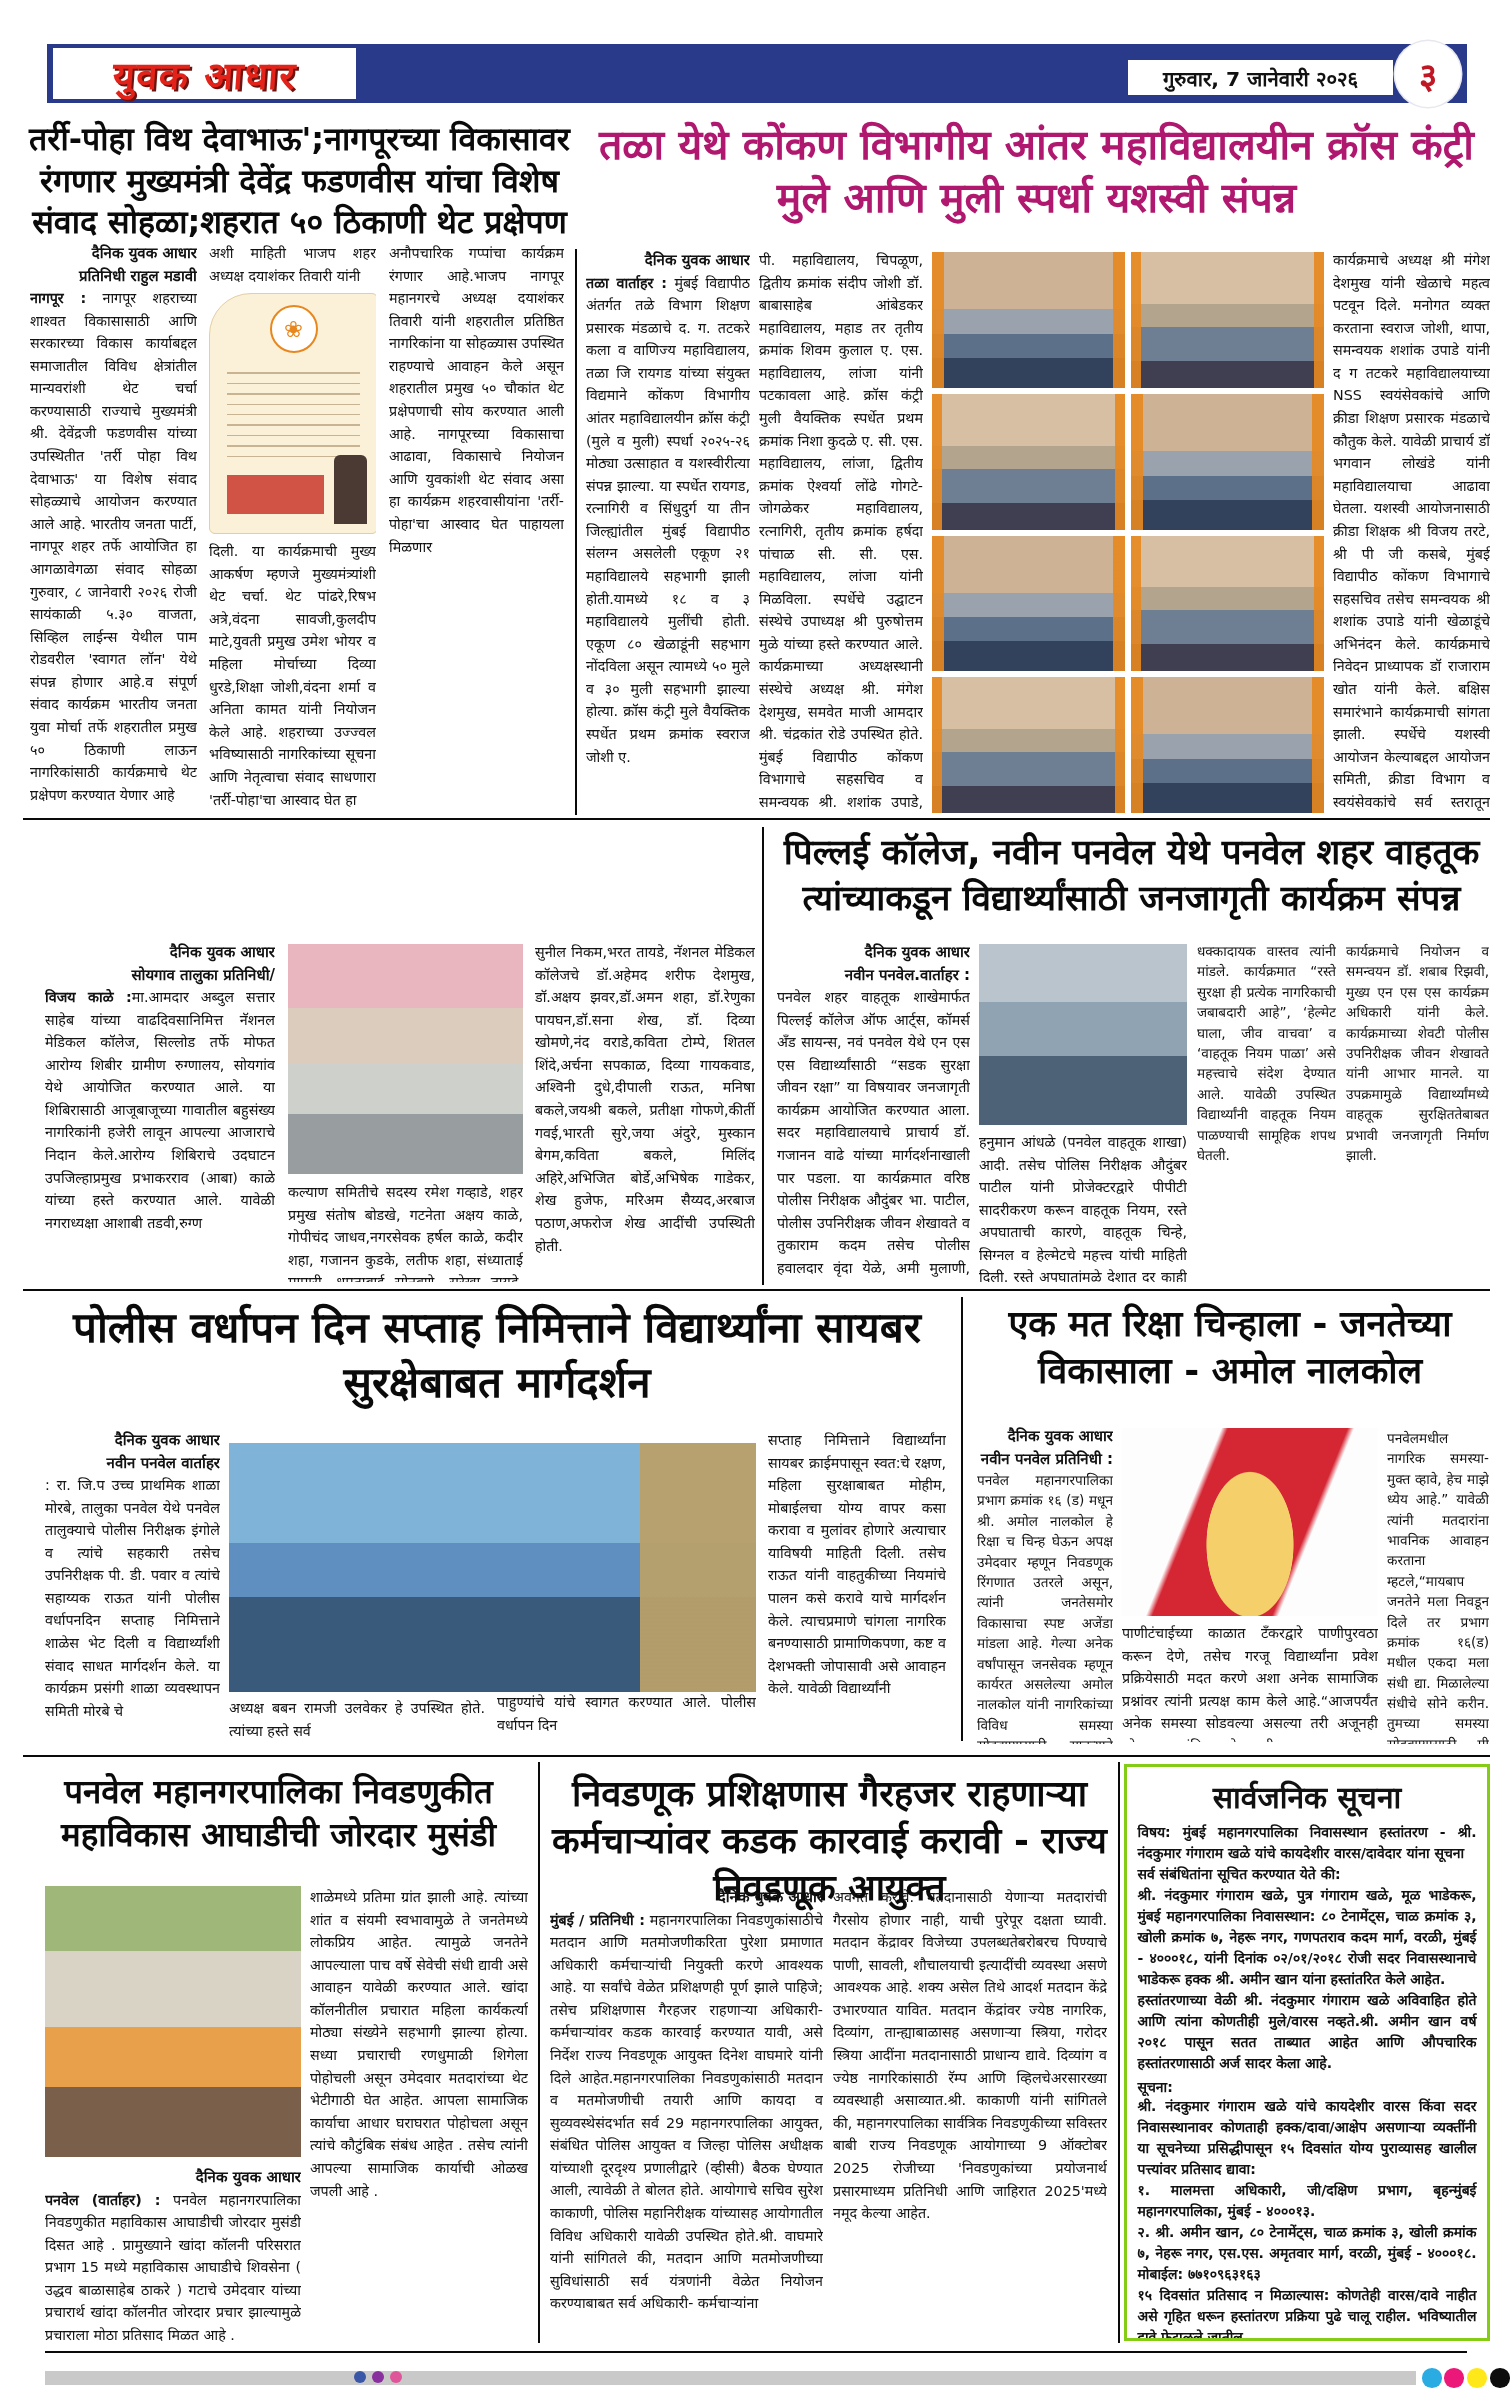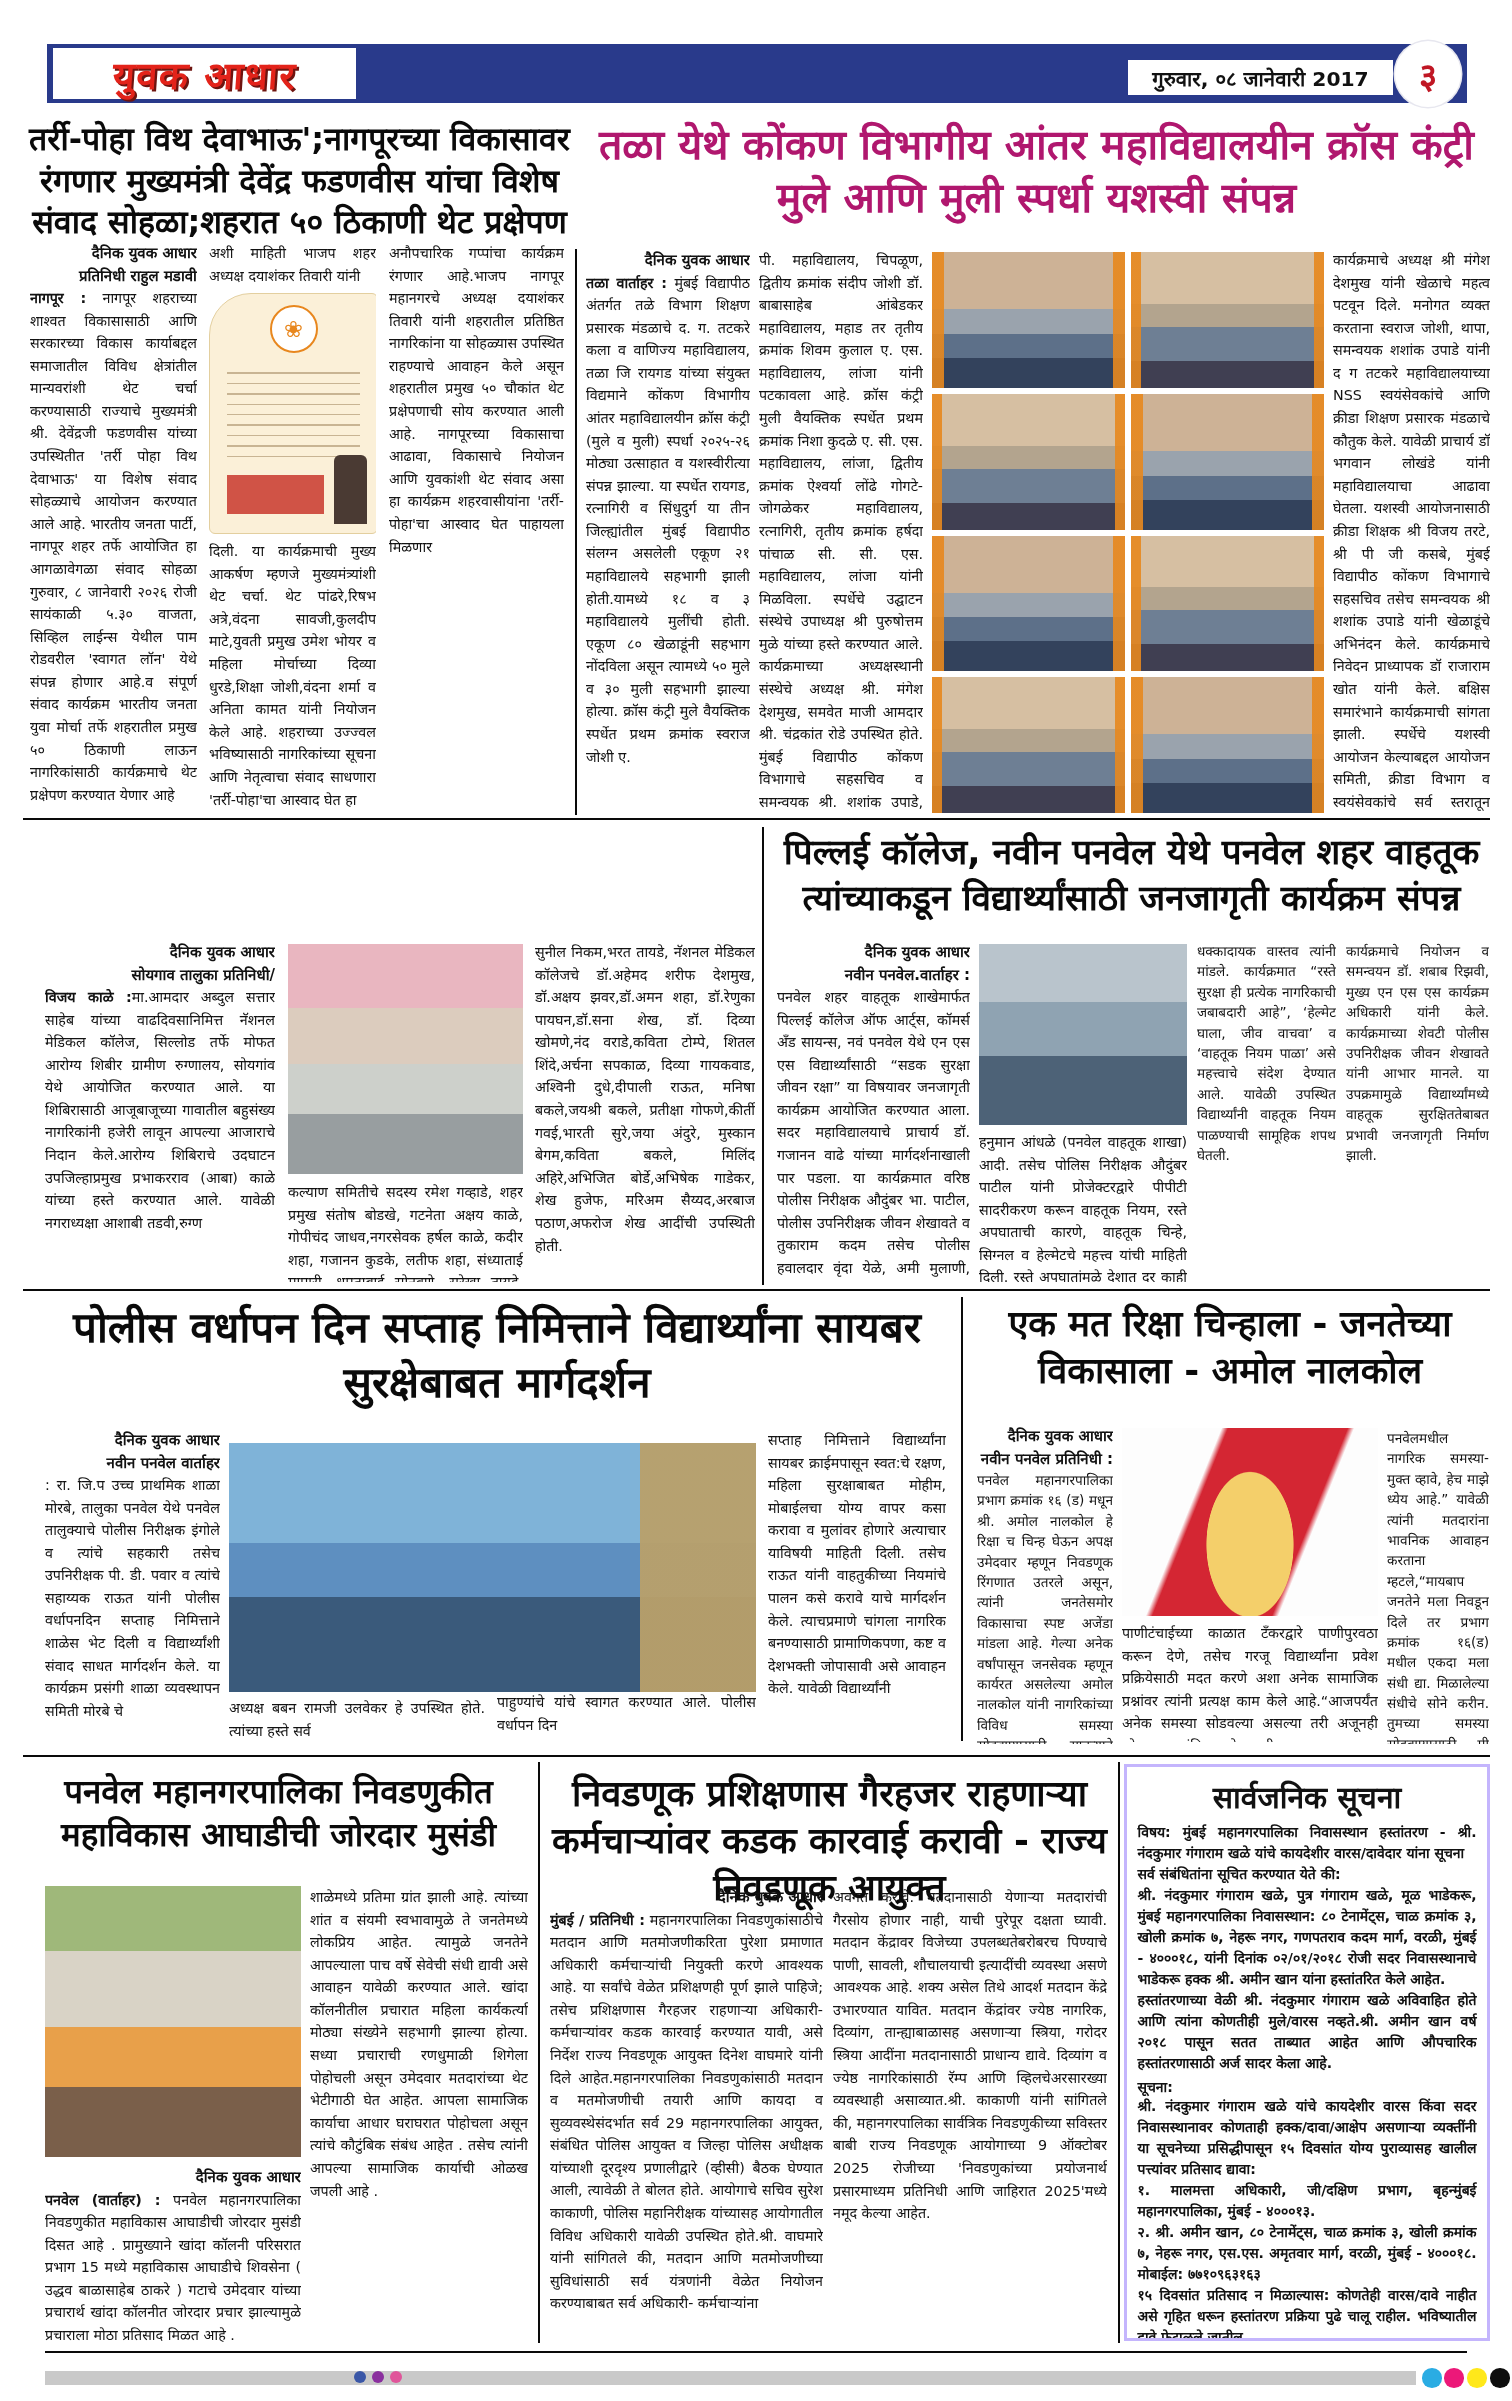--- a/index.html
+++ b/index.html
@@ -51,41 +51,41 @@
   .invite{width:100%;height:239px;background:#fbf0d8;border-radius:42px 6px 6px 6px;position:relative;
           border:0.8px solid #e3cf9f;margin:6px 0;}
   .invite .lotus{position:absolute;left:50%;top:10.5px;transform:translateX(-50%);width:44px;height:44px;
           border-radius:50%;background:#fff;border:2.3px solid #e8871e;display:flex;align-items:center;
           justify-content:center;color:#e8871e;font-size:22.6px;}
   .invite .lines{position:absolute;left:16.6px;right:16.6px;top:69px;height:98px;
           background:repeating-linear-gradient(180deg, rgba(0,0,0,0) 0 9px, #c8b493 9px 10.5px);}
   .invite .redband{position:absolute;left:16.6px;right:53px;bottom:19.6px;height:39px;background:#c8372d;opacity:.85;}
   .invite .figure{position:absolute;right:10.5px;bottom:9px;width:33px;height:69px;background:#4a3a33;border-radius:6px 6px 0 0;}
   
-  #noticebox{position:absolute;left:1124px;top:1764px;width:366px;height:577px;border:3px solid #c4b5fd;
+  #noticebox{position:absolute;left:1124px;top:1764px;width:366px;height:577px;border:3px solid #84cc16;
              padding:9px 10.5px;box-sizing:border-box;overflow:hidden;}
   #noticebox .ntitle{font-size:30px;font-weight:800;text-align:center;margin-bottom:4.5px;}
   #noticebox .nt{font-size:14px;font-weight:700;line-height:1.5;text-align:justify;}
   #noticebox .nlabel{font-size:14px;font-weight:800;margin-top:3px;}
   
   #footrule{position:absolute;left:45px;top:2351px;width:1422px;height:2.3px;background:#0a0a0a;}
   #graybar{position:absolute;left:45px;top:2371px;width:1371px;height:13.6px;background:#c9c9c9;}
   .dot{position:absolute;border-radius:50%;}
 </style>
 </head>
 <body>
 
 <div id="paper">
 
   <div id="mastbar"></div>
   <div id="logobox">
     <span id="logotext">युवक आधार</span>
   </div>
   <div id="datebox">
-    <span>गुरुवार, ०८ जानेवारी 2017</span>
+    <span>गुरुवार, 7 जानेवारी २०२६</span>
   </div>
   <div id="pageoval">
     <span>३</span>
   </div>
 
   <div class="headline" style="left:27px;top:119px;width:545px;font-size:32px;">तर्री-पोहा विथ देवाभाऊ';नागपूरच्या विकासावर रंगणार मुख्यमंत्री देवेंद्र फडणवीस यांचा विशेष संवाद सोहळा;शहरात ५० ठिकाणी थेट प्रक्षेपण</div>
   <div class="colbox" style="left:30px;top:242px;width:167px;height:572px;">
     <div class="byline">दैनिक युवक आधार</div>
     <div class="byline">प्रतिनिधी राहुल मडावी</div>
     <div class="coltext"><span class="lead">नागपूर :</span> <span>नागपूर शहराच्या शाश्वत विकासासाठी आणि सरकारच्या विकास कार्याबद्दल समाजातील विविध क्षेत्रांतील मान्यवरांशी थेट चर्चा करण्यासाठी राज्याचे मुख्यमंत्री श्री. देवेंद्रजी फडणवीस यांच्या उपस्थितीत 'तर्री पोहा विथ देवाभाऊ' या विशेष संवाद सोहळ्याचे आयोजन करण्यात आले आहे. भारतीय जनता पार्टी, नागपूर शहर तर्फे आयोजित हा आगळावेगळा संवाद सोहळा गुरुवार, ८ जानेवारी २०२६ रोजी सायंकाळी ५.३० वाजता, सिव्हिल लाईन्स येथील पाम रोडवरील 'स्वागत लॉन' येथे संपन्न होणार आहे.व संपूर्ण संवाद कार्यक्रम भारतीय जनता युवा मोर्चा तर्फे शहरातील प्रमुख ५० ठिकाणी लाऊन नागरिकांसाठी कार्यक्रमाचे थेट प्रक्षेपण करण्यात येणार आहे</span></div>

